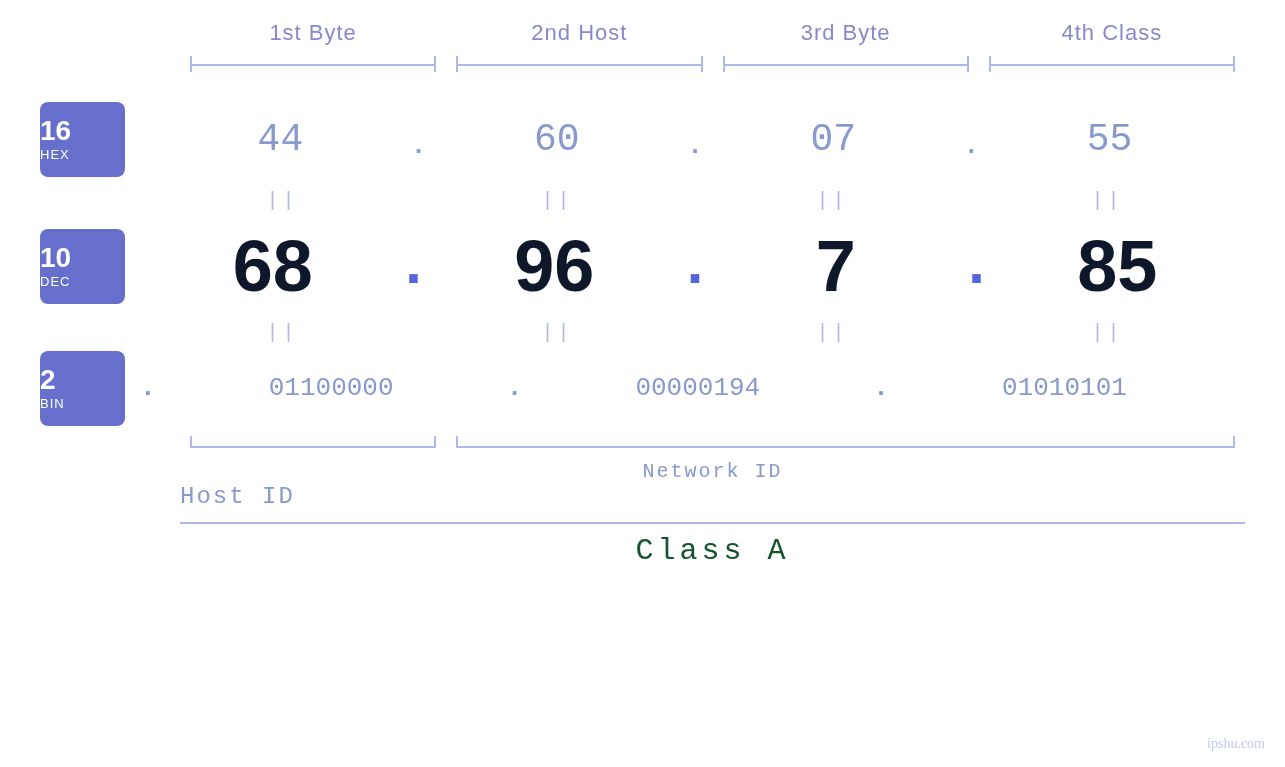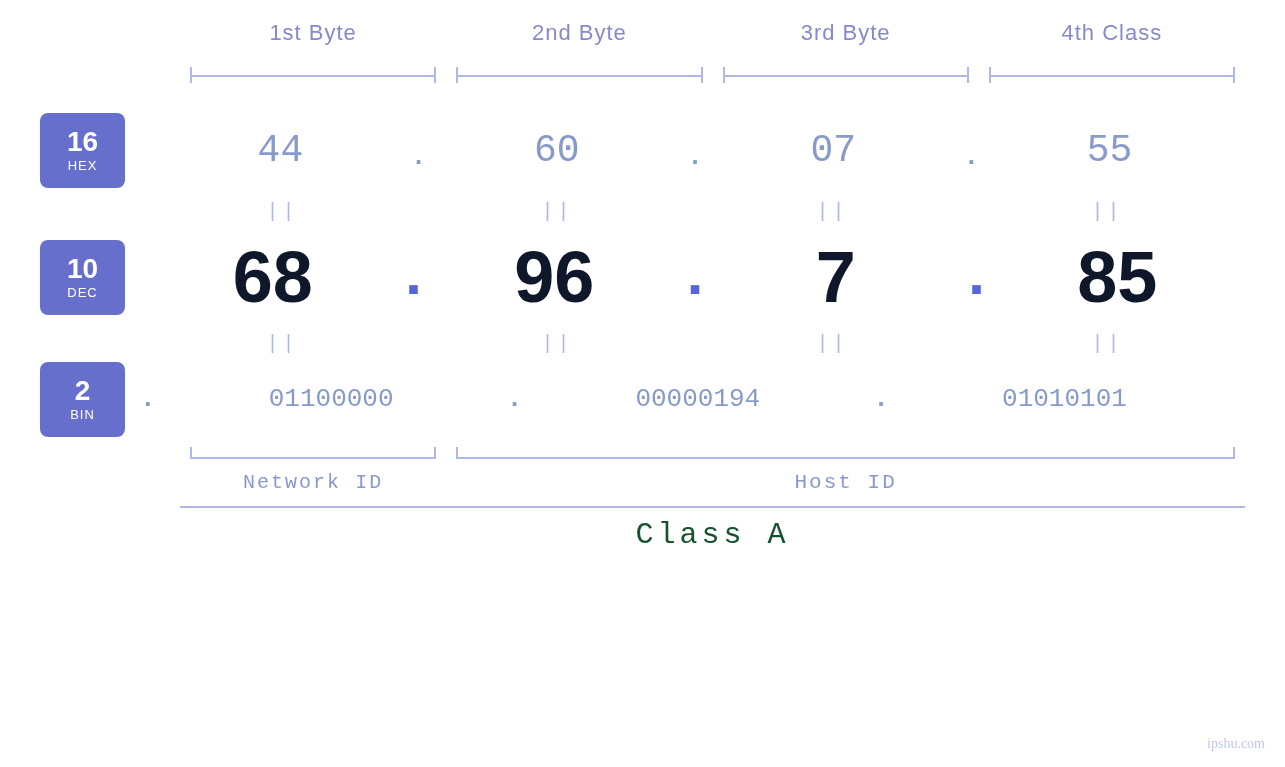--- a/index.html
+++ b/index.html
@@ -20,21 +20,21 @@
       flex-direction: column;
       align-items: center;
       padding: 20px 40px;
     }
 
     
     .byte-headers {
       display: flex;
       width: 100%;
       padding-left: 140px;
-      margin-bottom: 19px;
+      margin-bottom: 8px;
     }
 
     .byte-header {
       flex: 1;
       text-align: center;
       color: #8888cc;
       font-size: 22px;
       font-family: Arial, sans-serif;
       letter-spacing: 1px;
     }
@@ -85,21 +85,21 @@
     }
 
     
     .badge {
       width: 85px;
       height: 75px;
       background: #6670cc;
       border-radius: 8px;
       display: flex;
       flex-direction: column;
-      align-items: center;
+      align-items: flex-start;
       justify-content: center;
       color: white;
       flex-shrink: 0;
       margin-right: 20px;
     }
 
     .badge-number {
       font-size: 28px;
       font-weight: bold;
       line-height: 1.1;
@@ -232,36 +232,36 @@
       position: absolute;
       right: 10px; bottom: 8px;
       width: 2px; height: 12px;
       background: #b0b8e8;
     }
 
     .labels-row {
       display: flex;
       width: 100%;
       margin-top: 4px;
+      flex-direction: column;
     }
 
     .network-label {
       flex: 1;
       text-align: center;
       color: #8899cc;
       font-size: 20px;
       font-family: 'Courier New', Courier, monospace;
       letter-spacing: 2px;
     }
 
     .host-label {
       flex: 3;
-      text-align: center;
       color: #8899cc;
-      font-size: 21px;
+      font-size: 24px;
       font-family: 'Courier New', Courier, monospace;
       letter-spacing: 2px;
     }
 
     
     .class-row {
       width: 100%;
       padding-left: 140px;
       margin-top: 12px;
     }
@@ -294,21 +294,21 @@
     .dec-row { height: 100px; }
     .bin-row { height: 80px; }
   </style>
 </head>
 <body>
 
 <div class="main-container">
 
   <div class="byte-headers">
     <div class="byte-header">1st Byte</div>
-    <div class="byte-header">2nd Byte</div>
+    <div class="byte-header">2nd Host</div>
     <div class="byte-header">3rd Byte</div>
     <div class="byte-header">4th Class</div>
   </div>
 
   <div class="bracket-row">
     <div class="bracket">
         <div class="right-tick"></div>
       </div>
     <div class="bracket">
         <div class="right-tick"></div>

